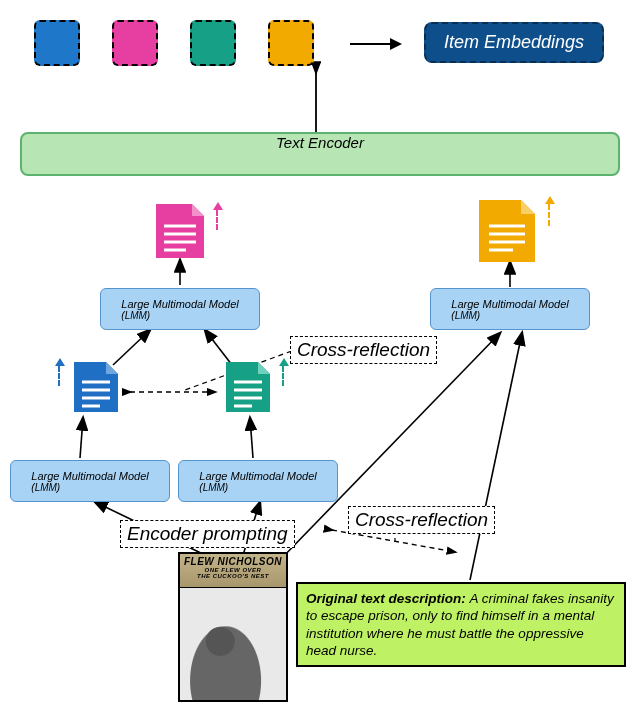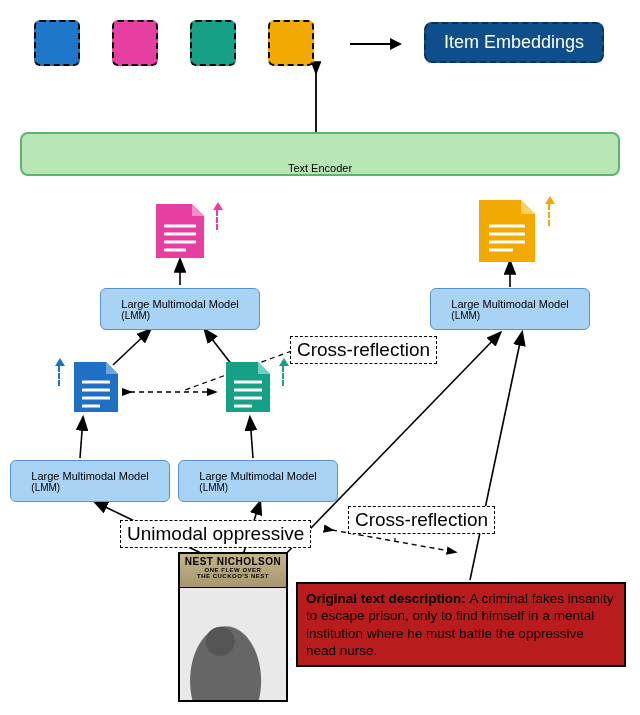--- a/index.html
+++ b/index.html
@@ -4,21 +4,21 @@
 <style>
   * { box-sizing: border-box; margin: 0; padding: 0; }
   body {
     width: 640px;
     height: 715px;
     position: relative;
     background: #fff;
     font-family: Arial, Helvetica, sans-serif;
     overflow: hidden;
   }
-  .canvas { position: relative; width: 640px; height: 615px; }
+  .canvas { position: relative; width: 640px; height: 615px; font-style: italic; }
 
   
   .token {
     position: absolute;
     width: 46px; height: 46px;
     border-radius: 6px;
     border: 2px dashed #000;
   }
 
   
@@ -46,22 +46,22 @@
     border-top: 6px solid transparent;
     border-bottom: 6px solid transparent;
   }
 
   
   .encoder {
     position: absolute;
     background: #b7e6b4;
     border: 2px solid #5cb370;
     border-radius: 8px;
-    font-size: 11px;
-    display: flex; align-items: flex-end; justify-content: center;
+    font-size: 15px;
+    display: flex; align-items: flex-start; justify-content: center;
   }
 
   
   .lmm {
     position: absolute;
     background: #a9d3f4;
     border: 1px solid #5594cc;
     border-radius: 6px;
     font-size: 11px;
     text-align: left;
@@ -135,21 +135,21 @@
       radial-gradient(circle at 38% 46%, #555 0 14px, transparent 15px),
       radial-gradient(ellipse at 43% 80%, #666 0 35px, transparent 36px),
       linear-gradient(#e9e9e9, #e9e9e9);
     filter: grayscale(100%);
   }
 
   
   .desc {
     position: absolute;
     border: 2px solid #000;
-    background: #b91c1c;
+    background: #bef264;
     padding: 6px 8px;
     font-size: 13.5px;
     line-height: 1.28;
   }
   .desc b { font-weight: 700; }
 </style>
 </head>
 <body>
 <div class="canvas">
 
@@ -289,30 +289,30 @@
   </div>
 </div>
 <div class="lmm" style="left:178px; top:460px; width:160px; height:42px;">
   <div>
     <span>Large Multimodal Model</span>
     <span class="sub">(LMM)</span>
   </div>
 </div>
 
 <div class="label box" style="left:120px; top:520px;">
-  <span>Unimodal oppressive</span>
+  <span>Encoder prompting</span>
 </div>
 
 <div class="label box" style="left:348px; top:506px;">
   <span>Cross-reflection</span>
 </div>
 
 <div class="poster" style="left:178px; top:552px;">
   <div class="banner">
-    <span>NEST NICHOLSON</span>
+    <span>FLEW NICHOLSON</span>
     <span class="sub">ONE FLEW OVER</span>
     <span class="sub">THE CUCKOO'S NEST</span>
   </div>
   <div class="photo"></div>
 </div>
 
 <div class="desc" style="left:296px; top:582px; width:330px;">
   <b>Original text description: </b><span>A criminal fakes insanity to escape prison, only to find himself in a mental institution where he must battle the oppressive head nurse.</span>
 </div>
 

